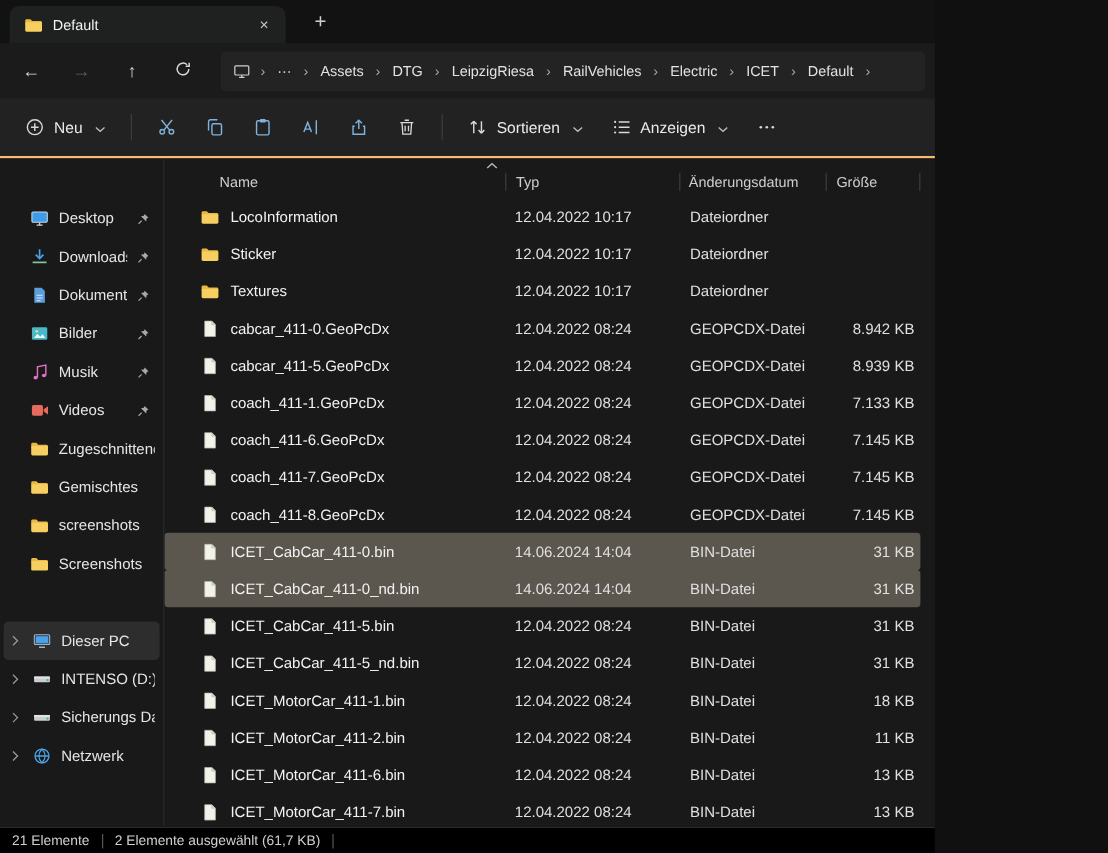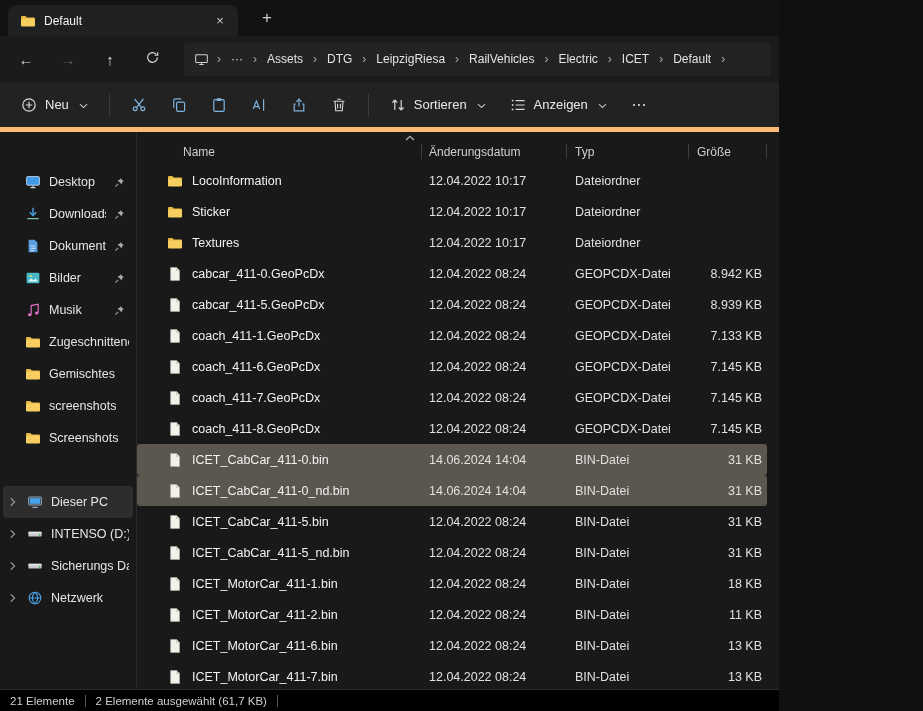--- a/index.html
+++ b/index.html
@@ -24,21 +24,21 @@
   .navbar { flex: 0 0 46px; height: 46px; display: flex; align-items: center; padding: 0 8px 0 6px; gap: 2px; background: #1b1b1b; }
   .navbtn { width: 40px; height: 34px; background: none; border: none; color: #d8d8d8; font-size: 15px; font-family: inherit; display: flex; align-items: center; justify-content: center; border-radius: 4px; }
   .navbtn.disabled { color: #5f5f5f; }
   .addressbar { flex: 1; height: 33px; margin-left: 10px; background: #232323; border-radius: 4px; display: flex; align-items: center; padding: 0 8px; overflow: hidden; }
   .breadcrumb { display: flex; align-items: center; font-size: 12px; color: #e2e2e2; white-space: nowrap; overflow: hidden; width: 100%; }
   .crumb { padding: 4px 4px; border-radius: 3px; }
   .crumb-sep { padding: 0 6px; color: #a8a8a8; font-size: 12px; }
   .crumb-icon { display: flex; align-items: center; padding: 0 2px; }
 
   
-  .toolbar { flex: 0 0 50px; height: 50px; background: #222222; border-bottom: 5px solid #fdba74; display: flex; align-items: center; padding: 0 10px; gap: 2px; }
+  .toolbar { flex: 0 0 50px; height: 50px; background: #222222; border-bottom: 2px solid #fdba74; display: flex; align-items: center; padding: 0 10px; gap: 2px; }
   .tbtn { display: flex; align-items: center; gap: 8px; height: 34px; padding: 0 11px; background: none; border: none; color: #eaeaea; font-size: 13px; font-family: inherit; border-radius: 4px; }
   .tbtn .ticon { display: flex; }
   .tsep { width: 1px; height: 22px; background: #3c3c3c; margin: 0 8px; }
   .chev { display: flex; margin-left: 2px; margin-top: 3px; }
 
   
   .main { flex: 1; display: flex; background: #191919; overflow: hidden; }
   .sidebar { flex: 0 0 137px; width: 137px; padding-top: 34px; border-right: 1px solid #2a2a2a; overflow: hidden; }
   .side-item { height: 32px; display: flex; align-items: center; gap: 8px; padding: 0 4px 0 6px; margin: 0 3px; font-size: 12.5px; color: #e6e6e6; border-radius: 4px; white-space: nowrap; overflow: hidden; cursor: default; }
   .side-item.quick { padding-left: 22px; }
@@ -324,20 +324,35 @@
             <span class="side-label">Musik</span>
             <span class="side-pin">
               <svg viewBox="0 0 12 12" width="11" height="11">
                 <path d="M7.2 1.4 10.6 4.8 8.9 5.6 8.5 8.2 3.8 3.5 6.4 3.1z" fill="#a8a8a8"></path>
                 <path d="M4.4 7.6 1.6 10.4" stroke="#a8a8a8" stroke-width="1.1"></path>
               </svg>
             </span>
           </div>
           <div class="side-item quick">
             <span class="side-icon">
+              <svg viewBox="0 0 16 16" width="16" height="16" fill="#e8695e">
+                <rect x="1.6" y="3.6" width="9.2" height="8.8" rx="1.4"></rect>
+                <path d="M11.4 7 15 4.6v6.8L11.4 9z"></path>
+              </svg>
+            </span>
+            <span class="side-label">Videos</span>
+            <span class="side-pin">
+              <svg viewBox="0 0 12 12" width="11" height="11">
+                <path d="M7.2 1.4 10.6 4.8 8.9 5.6 8.5 8.2 3.8 3.5 6.4 3.1z" fill="#a8a8a8"></path>
+                <path d="M4.4 7.6 1.6 10.4" stroke="#a8a8a8" stroke-width="1.1"></path>
+              </svg>
+            </span>
+          </div>
+          <div class="side-item quick">
+            <span class="side-icon">
               <svg viewBox="0 0 16 16" width="16" height="16">
                 <path d="M1 4.2C1 3.5 1.5 3 2.2 3h3.1l1.6 1.6h7A1.2 1.2 0 0 1 15 5.8v.7H1z" fill="#e8b840"></path>
                 <rect x="1" y="5.6" width="14" height="7.9" rx="1.2" fill="#f6cf60"></rect>
               </svg>
             </span>
             <span class="side-label">Zugeschnittene</span>
           </div>
           <div class="side-item quick">
             <span class="side-icon">
               <svg viewBox="0 0 16 16" width="16" height="16">
@@ -431,22 +446,22 @@
     </aside>
 
     <section class="content">
       <div class="col-headers">
         <span class="sort-caret">
             <svg viewBox="0 0 10 6" width="10" height="6" fill="none" stroke="#b5b5b5" stroke-width="1.2">
               <path d="M1 5l4-3.6L9 5"></path>
             </svg>
           </span>
         <div class="ch ch-name">Name</div>
+        <div class="ch ch-typ">Typ</div>
         <div class="ch ch-date">Änderungsdatum</div>
-        <div class="ch ch-typ">Typ</div>
         <div class="ch ch-size">Größe</div>
       </div>
       <div class="rows">
           <div class="row">
             <div class="cell name">
               <span class="file-icon">
                 <svg viewBox="0 0 16 16" width="16" height="16">
                   <path d="M1 4.2C1 3.5 1.5 3 2.2 3h3.1l1.6 1.6h7A1.2 1.2 0 0 1 15 5.8v.7H1z" fill="#e8b840"></path>
                   <rect x="1" y="5.6" width="14" height="7.9" rx="1.2" fill="#f6cf60"></rect>
                 </svg>

